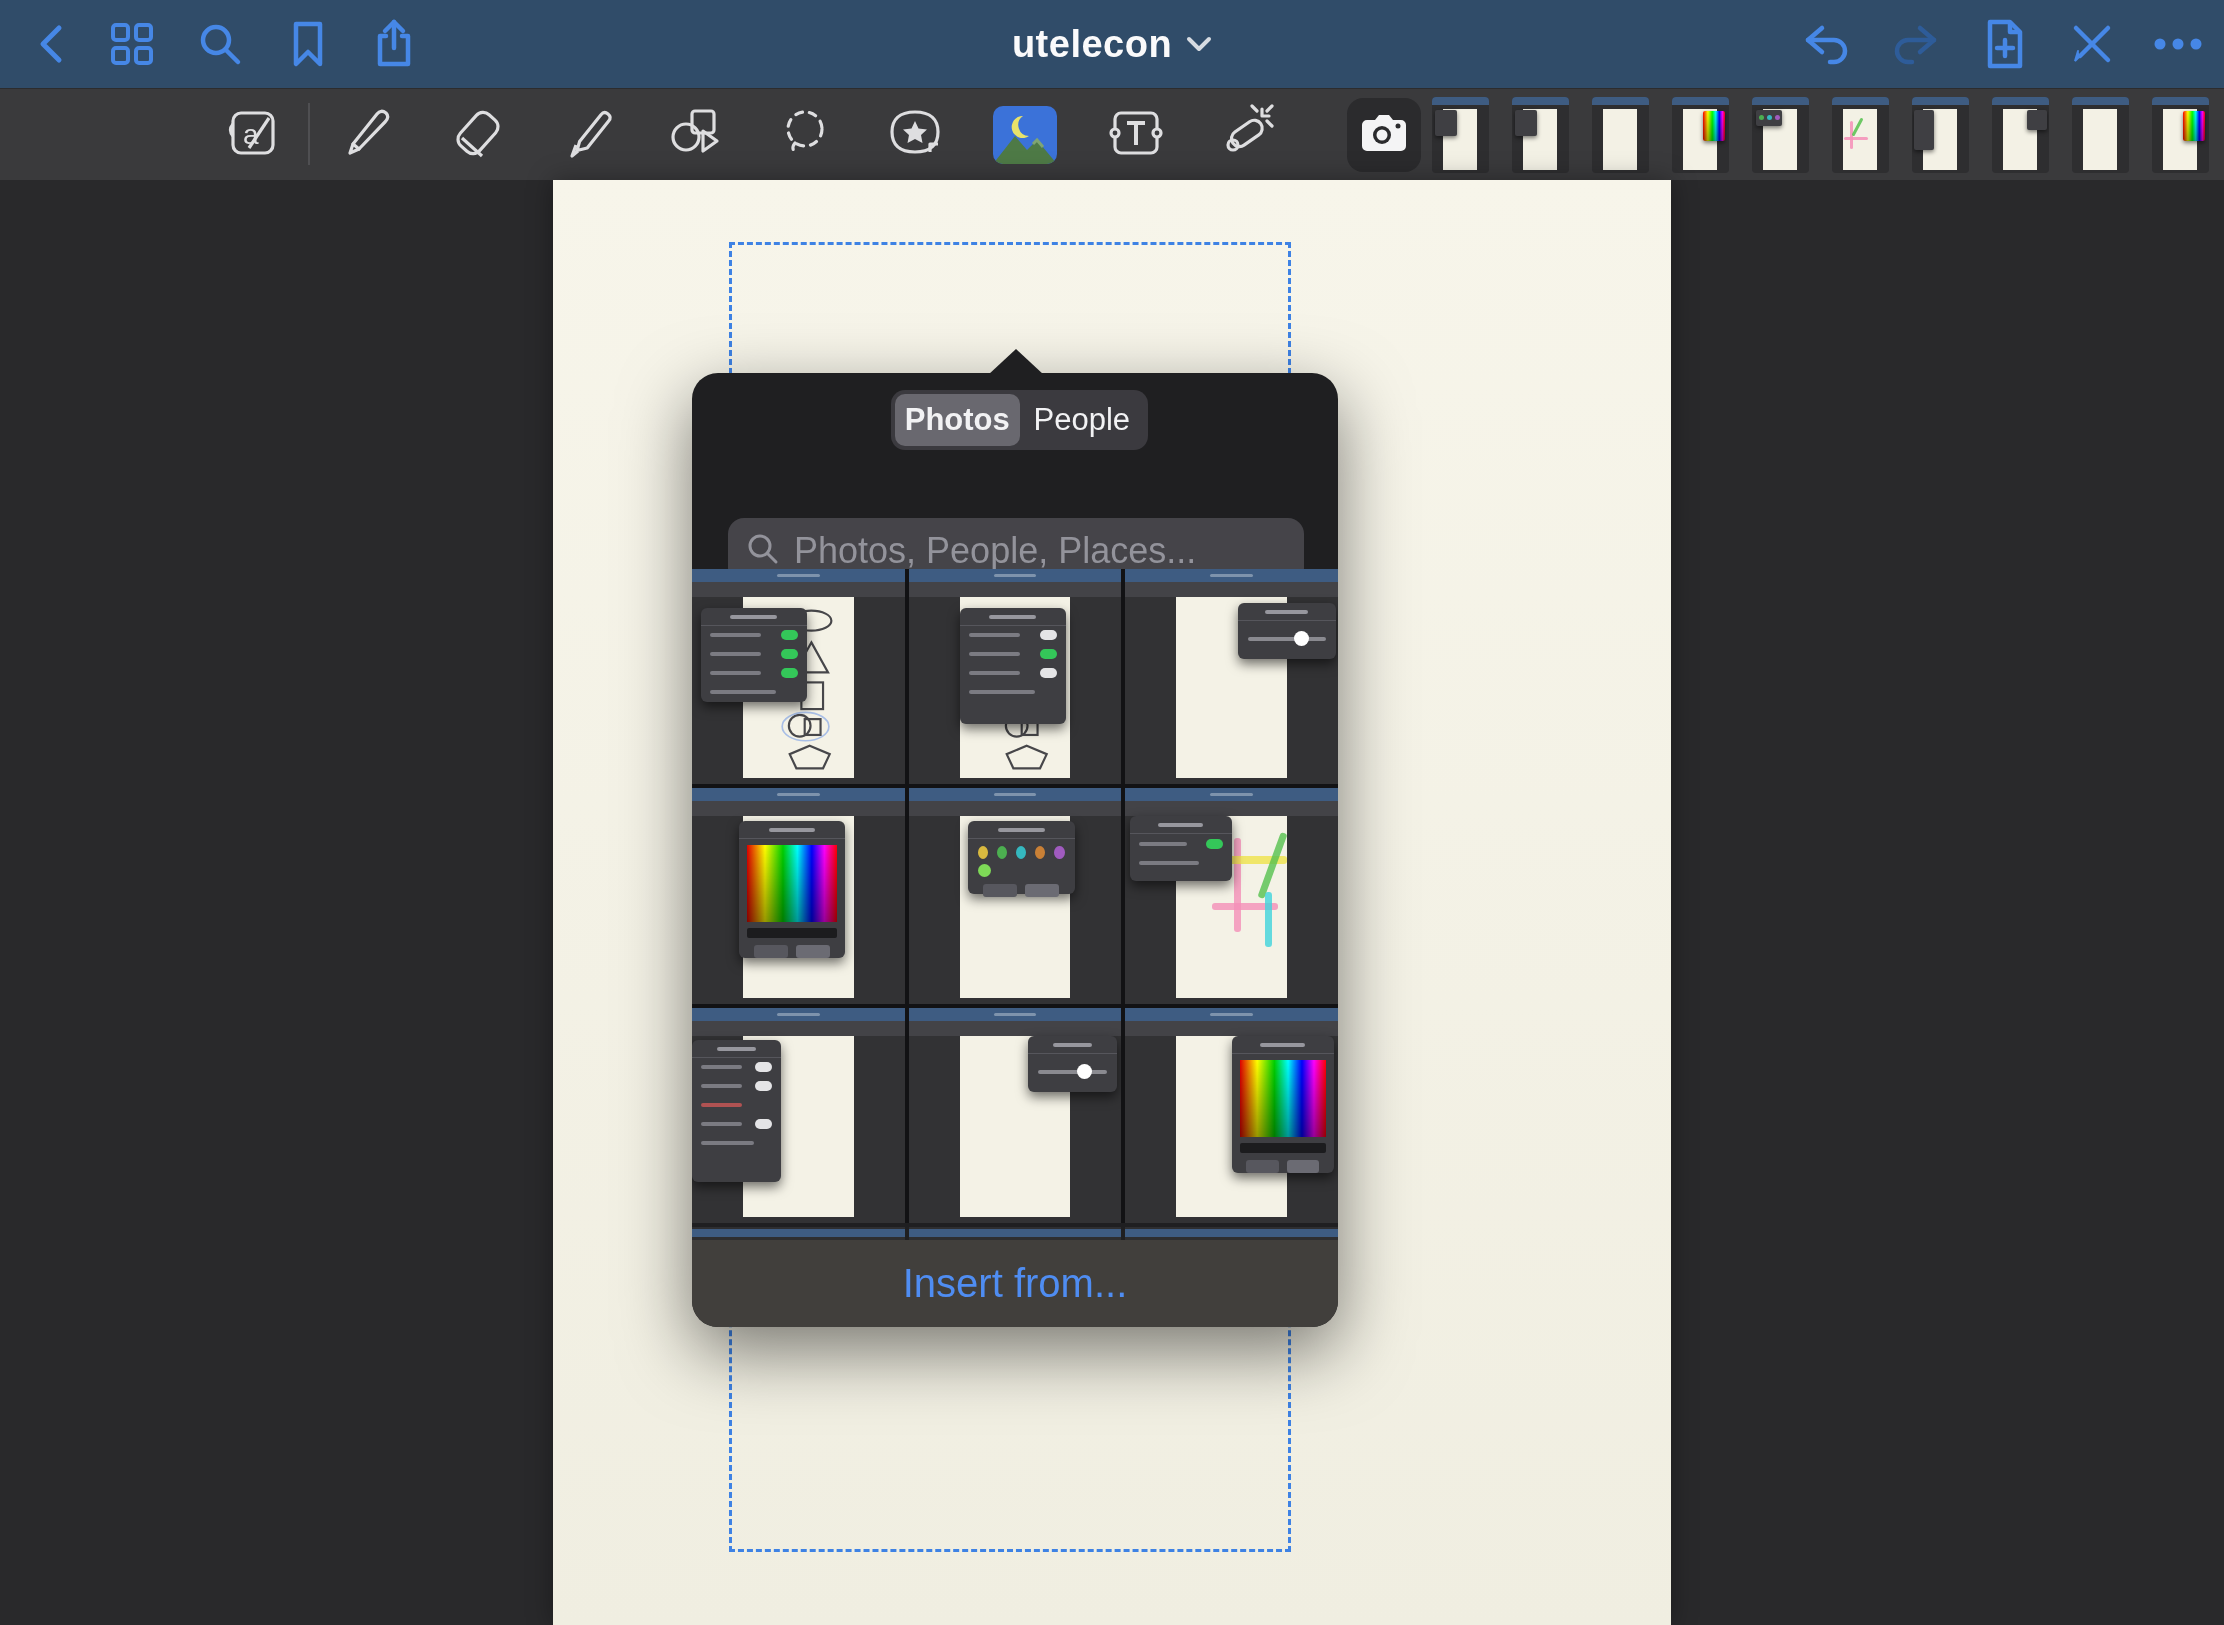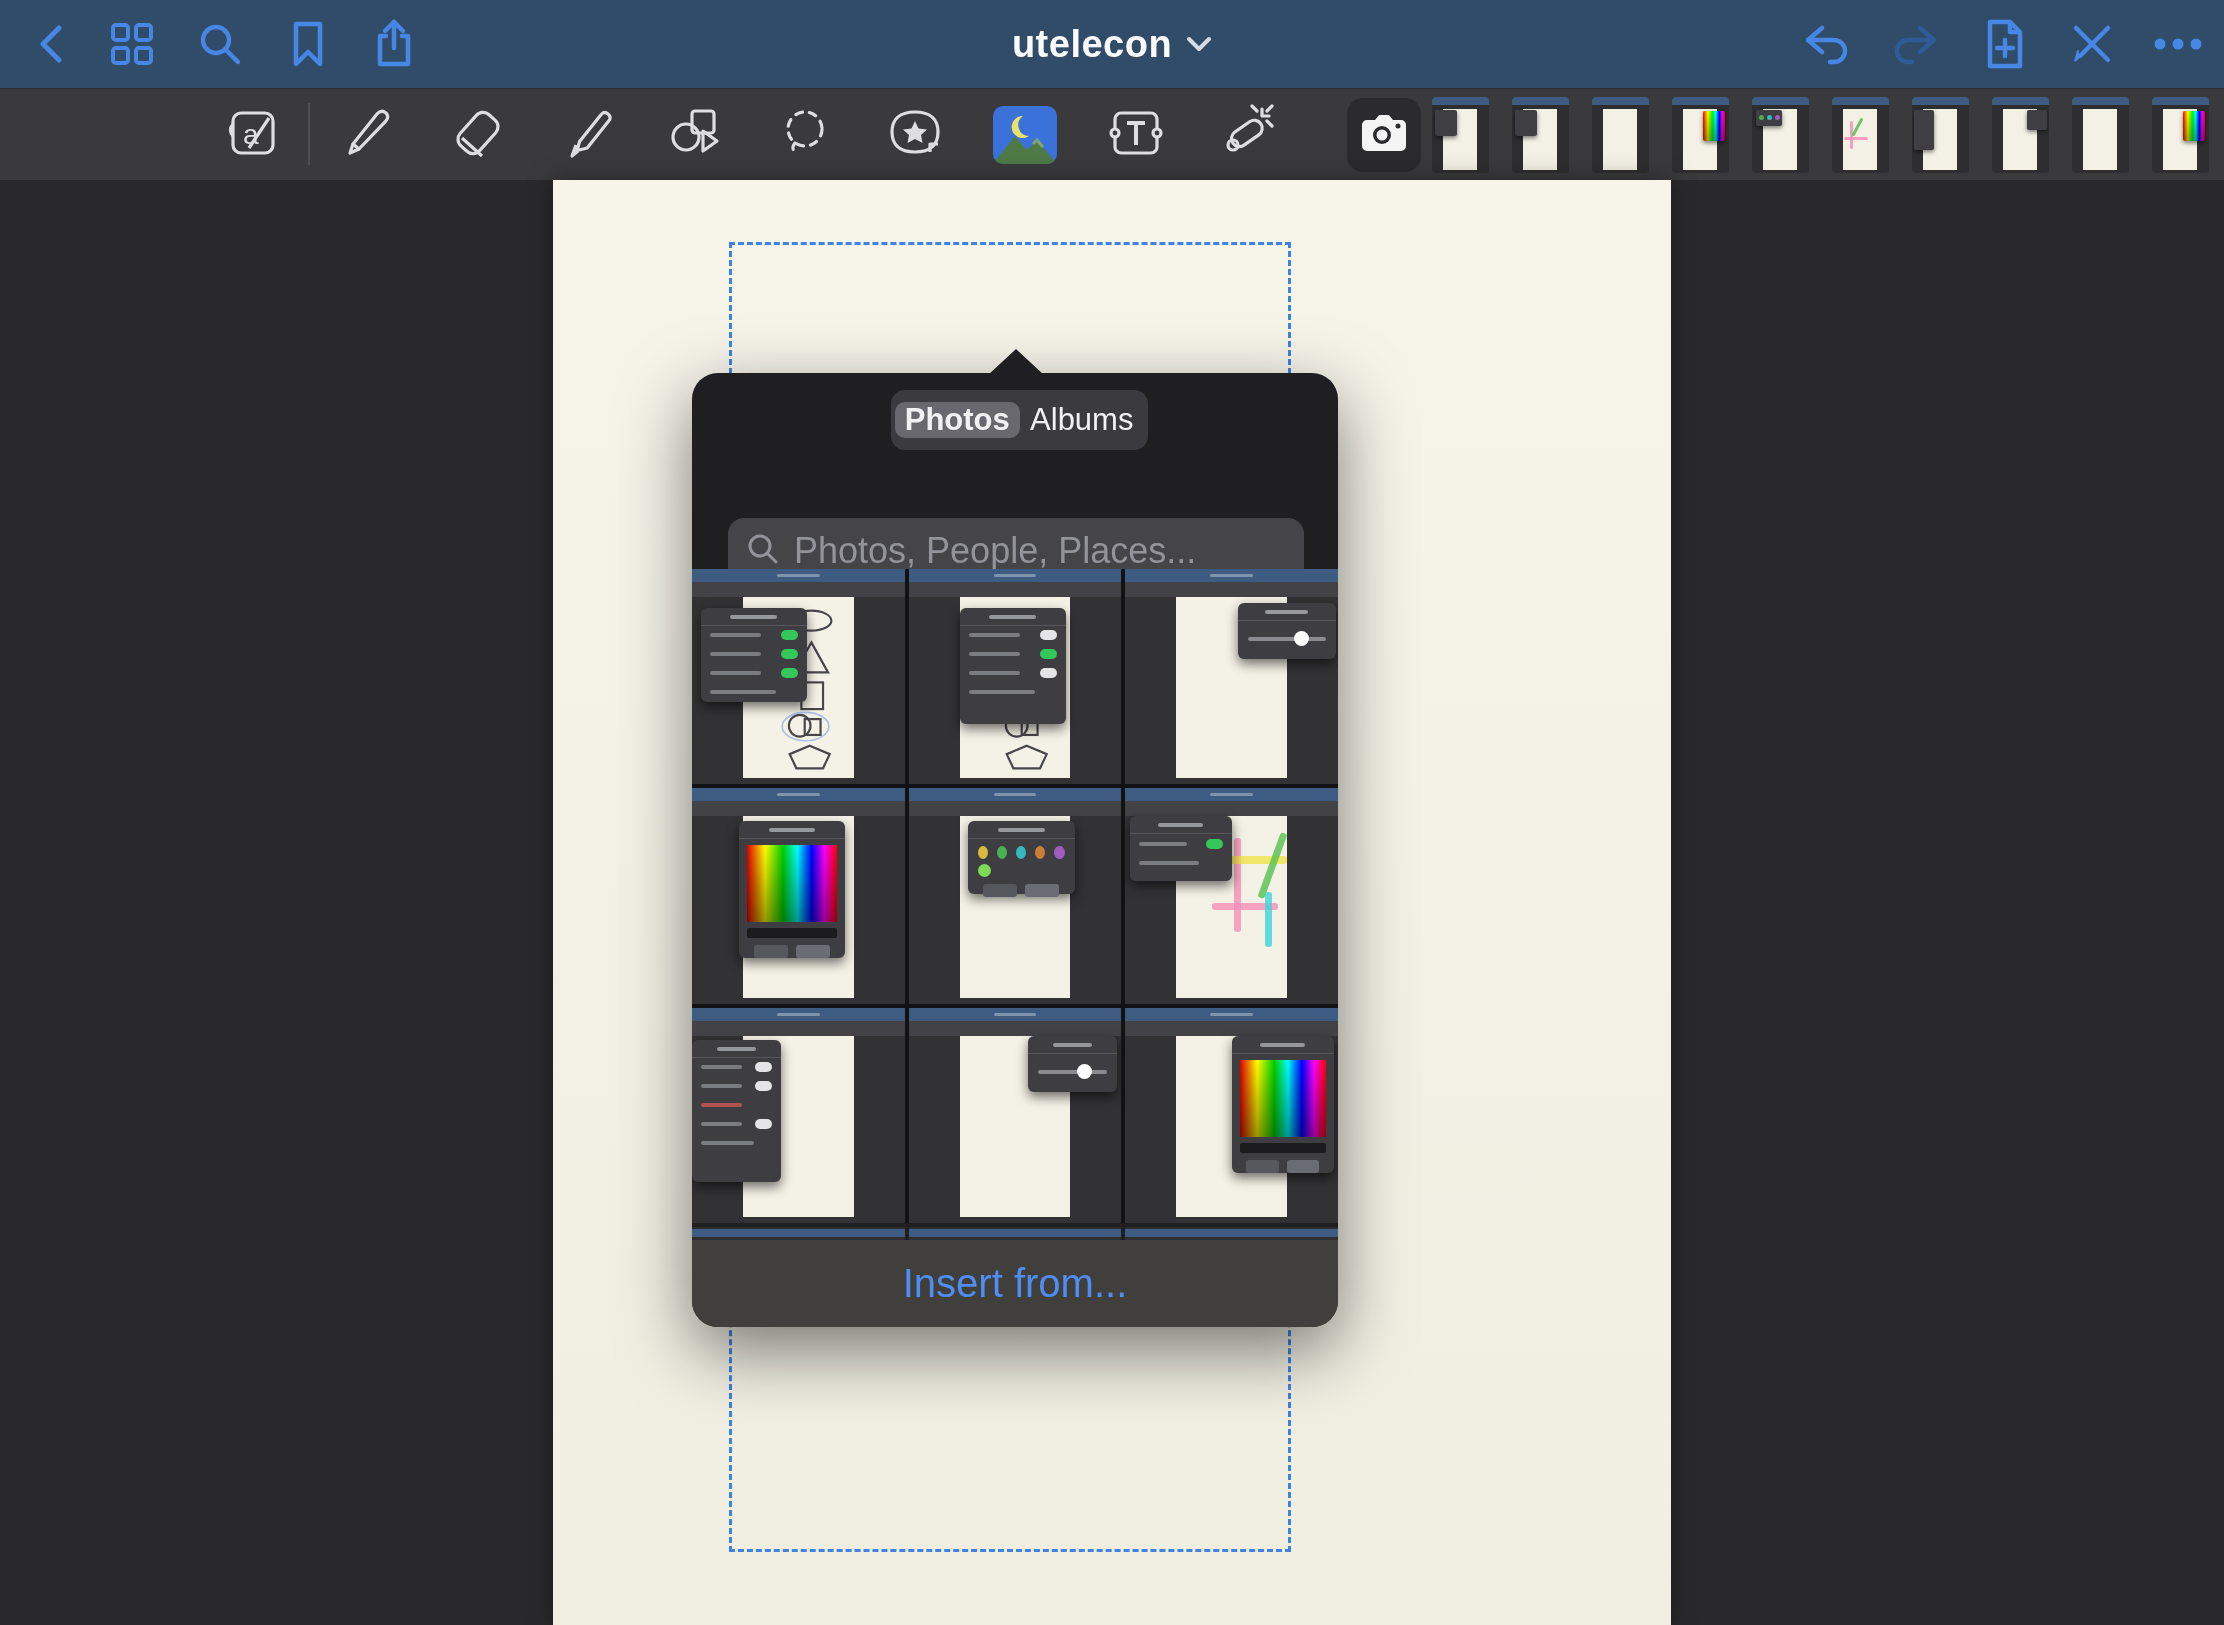--- a/index.html
+++ b/index.html
@@ -45,21 +45,21 @@
           background:linear-gradient(#F7F5EA, #F0EEE1); box-shadow:0 0 24px rgba(0,0,0,.35); }
   .sel-rect { position:absolute; left:729px; top:62px; width:562px; height:1310px;
               border:3px dashed #3E82E4; }
   .placeholder { position:absolute; left:950px; top:282px; width:150px; height:130px; }
 
   
   .popover { position:absolute; left:692px; top:373px; width:646px; height:954px;
              background:#1F1F21; border-radius:26px; box-shadow:0 24px 70px rgba(0,0,0,.5); z-index:10; }
   .popover .arrow { position:absolute; left:296px; top:-24px; width:0; height:0;
              border-left:28px solid transparent; border-right:28px solid transparent; border-bottom:26px solid #1F1F21; }
-  .seg { position:absolute; left:199px; top:17px; width:257px; height:60px; background:#3B3A3F; border-radius:14px; padding:4px; display:flex;align-items:center; }
+  .seg { position:absolute; left:199px; top:17px; width:257px; height:60px; background:#3B3A3F; border-radius:14px; padding:4px; display:flex; }
   .seg-item { flex:1; display:flex; align-items:center; justify-content:center; color:#F2F2F4; font-size:31px; border-radius:10px; }
   .seg-item.selected { background:#69686F; font-weight:700; }
   .searchbar { position:absolute; left:36px; top:101px; width:576px; height:66px; background:#454449; border-radius:16px;
                display:flex; align-items:center; gap:14px; padding:0 18px;margin-top:44px; }
   .searchbar input { flex:1; background:transparent; border:none; outline:none; color:#E8E8EA; font-size:36px; font-family:"Liberation Sans",sans-serif; }
   .searchbar input::placeholder { color:#93939B; }
 
   .grid { position:absolute; left:0; top:196px; width:646px; height:654px; background:#121214;
           display:grid; grid-template-columns:repeat(3,1fr); grid-template-rows:repeat(3,1fr); gap:4px; }
   .cell { position:relative; overflow:hidden; }
@@ -407,21 +407,21 @@
   </div>
 
   <div class="popover">
     <div class="arrow"></div>
 
     <div class="seg">
       <div class="seg-item selected">
           <span>Photos</span>
         </div>
       <div class="seg-item">
-          <span>Albums</span>
+          <span>People</span>
         </div>
     </div>
 
     <div class="searchbar">
       <span>
         <svg width="34" height="34" viewBox="0 0 34 34">
             <circle cx="14" cy="14" r="10" fill="none" stroke="#93939B" stroke-width="3"></circle>
             <path d="M21.5 21.5 L30 30" stroke="#93939B" stroke-width="3" stroke-linecap="round"></path>
           </svg>
       </span>

